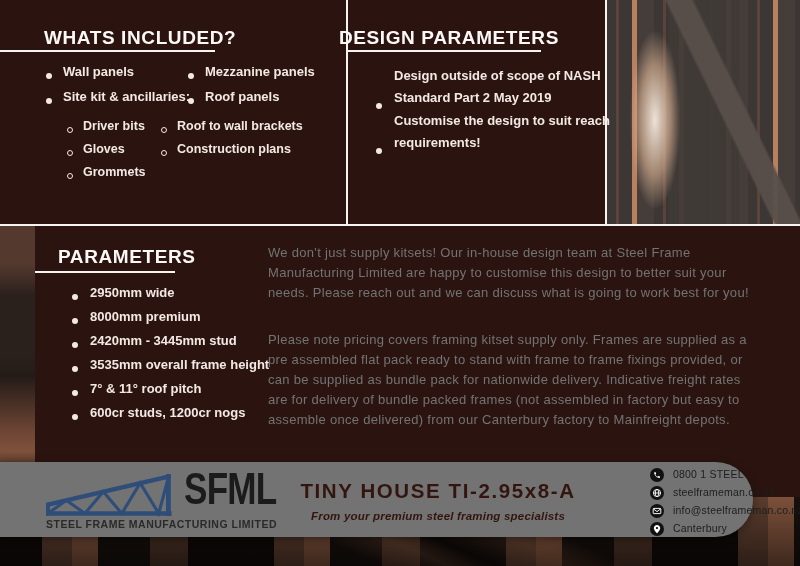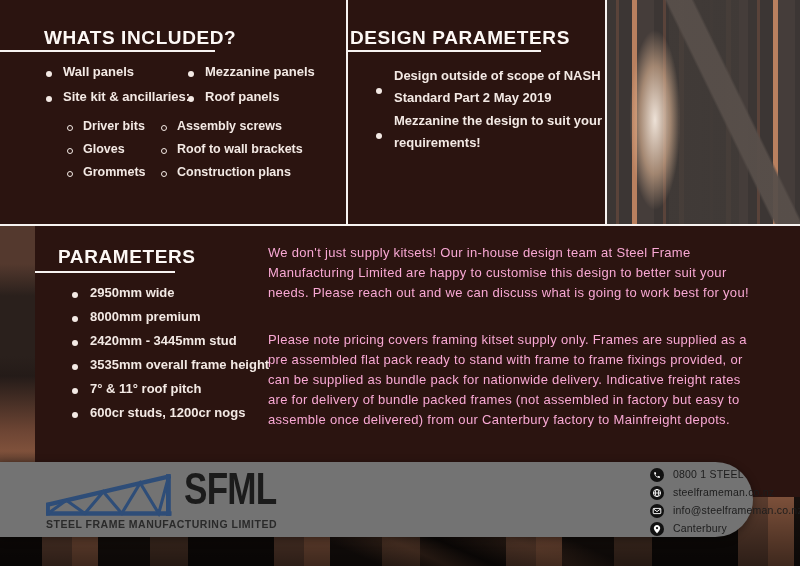--- a/index.html
+++ b/index.html
@@ -37,42 +37,42 @@
   .line { position:absolute; background:#f7f3f1; }
   .vline-1 { left:346px; top:0; width:2px; height:225px; }
   .vline-2 { left:605px; top:0; width:2px; height:225px; }
   .hline   { left:0; top:224px; width:800px; height:2px; }
 
   
   .panel-title { position:absolute; color:#fdf8f5; font-weight:bold; font-size:19px; letter-spacing:.6px; }
   .underline { position:absolute; height:2px; background:#f7f3f1; }
 
   
-  .li { display:flex; align-items:center; color:#f3e9e4; font-weight:bold; }
+  .li { display:flex; align-items:flex-end; color:#f3e9e4; font-weight:bold; }
   .li-text { display:block; }
   .dot { flex:none; width:6px; height:6px; border-radius:50%; background:#f3e9e4; margin-top:5px; }
   .ring { flex:none; width:6px; height:6px; border-radius:50%; border:1.5px solid #f3e9e4; margin-top:4px; background:transparent; }
 
   .wi-main { position:absolute; font-size:13px; }
   .wi-main .li { margin-bottom:10px; }
   .wi-main .dot { margin-right:11px; }
   .wi-sub { position:absolute; font-size:12.5px; }
   .wi-sub .li { margin-bottom:9px; }
   .wi-sub .ring { margin-right:10px; }
 
   .dp-list { position:absolute; left:376px; top:65px; width:234px; font-size:13px; }
   .dp-list .li { margin-bottom:1px; line-height:22px; }
   .dp-list .dot { margin-right:12px; margin-top:8px; }
 
   .dim-list { position:absolute; left:72px; top:285px; font-size:13px; }
   .dim-list .li { margin-bottom:9px; }
   .dim-list .dot { margin-right:12px; }
 
   
-  .para { position:absolute; left:268px; width:494px; color:#f9a8d4; font-size:13px; line-height:20px; letter-spacing:.3px; }
+  .para { position:absolute; left:268px; width:494px; color:#737373; font-size:13px; line-height:20px; letter-spacing:.3px; }
 
   
   .footer-bar {
     position:absolute; left:0; top:462px; width:753px; height:75px;
     background:#737373; border-radius:0 38px 38px 0;
     box-shadow:0 2px 8px rgba(0,0,0,.4);
   }
   .truss { position:absolute; left:46px; top:10px; }
   .logo-acronym {
     position:absolute; left:184px; top:3px; height:48px; line-height:48px;
@@ -138,42 +138,38 @@
         <span class="li-text">Gloves</span>
       </div>
     <div class="li">
         <span class="ring"></span>
         <span class="li-text">Grommets</span>
       </div>
   </div>
   <div class="wi-sub" style="left:161px; top:119px;">
     <div class="li">
         <span class="ring"></span>
-        <span class="li-text">Assembly screws</span>
-      </div>
-    <div class="li">
-        <span class="ring"></span>
         <span class="li-text">Roof to wall brackets</span>
       </div>
     <div class="li">
         <span class="ring"></span>
         <span class="li-text">Construction plans</span>
       </div>
   </div>
 
-  <h2 class="panel-title" style="left:350px; top:27px;">DESIGN PARAMETERS</h2>
+  <h2 class="panel-title" style="left:339px; top:27px;">DESIGN PARAMETERS</h2>
   <div class="underline" style="left:347px; top:50px; width:194px;"></div>
   <div class="dp-list">
     <div class="li">
         <span class="dot"></span>
         <span class="li-text">Design outside of scope of NASH Standard Part 2 May 2019</span>
       </div>
     <div class="li">
         <span class="dot"></span>
-        <span class="li-text">Mezzanine the design to suit your requirements!</span>
+        <span class="li-text">Customise the design to suit reach requirements!</span>
       </div>
   </div>
 
   <h2 class="panel-title" style="left:58px; top:246px;">PARAMETERS</h2>
   <div class="underline" style="left:35px; top:271px; width:140px;"></div>
   <div class="dim-list">
     <div class="li">
         <span class="dot"></span>
         <span class="li-text">2950mm wide</span>
       </div>
@@ -209,20 +205,24 @@
         <path d="M2 42 H127" stroke-width="4.5"></path>
         <path d="M2 33 L126 4" stroke-width="4.5"></path>
         <path d="M2 33 V42" stroke-width="4"></path>
         <path d="M126 4 V42" stroke-width="5"></path>
         <path d="M2 42 L21 28.5 L40 42 L59 19.6 L78 42 L97 10.7 L116 42 L126 5" stroke-width="3.2"></path>
       </g>
     </svg>
     <div class="logo-acronym">SFML</div>
     <div class="logo-name">STEEL FRAME MANUFACTURING LIMITED</div>
 
+    <div class="product-block">
+      <div class="product-title">TINY HOUSE TI-2.95x8-A</div>
+      <div class="product-tagline">From your premium steel framing specialists</div>
+    </div>
 
     <div class="contacts">
       <div class="contact-row">
         <svg class="contact-icon" viewBox="0 0 14 14">
           <circle cx="7" cy="7" r="7" fill="#111"></circle>
           <path fill="#fff" transform="translate(3.2,3.2) scale(0.32)" d="M6.62 10.79c1.44 2.83 3.76 5.14 6.59 6.59l2.2-2.2c.27-.27.67-.36 1.02-.24 1.12.37 2.33.57 3.57.57.55 0 1 .45 1 1V20c0 .55-.45 1-1 1-9.39 0-17-7.61-17-17 0-.55.45-1 1-1h3.5c.55 0 1 .45 1 1 0 1.25.2 2.45.57 3.57.11.35.03.74-.25 1.02l-2.2 2.2z"></path>
         </svg>
         <span class="contact-label">0800 1 STEEL</span>
       </div>
       <div class="contact-row">

